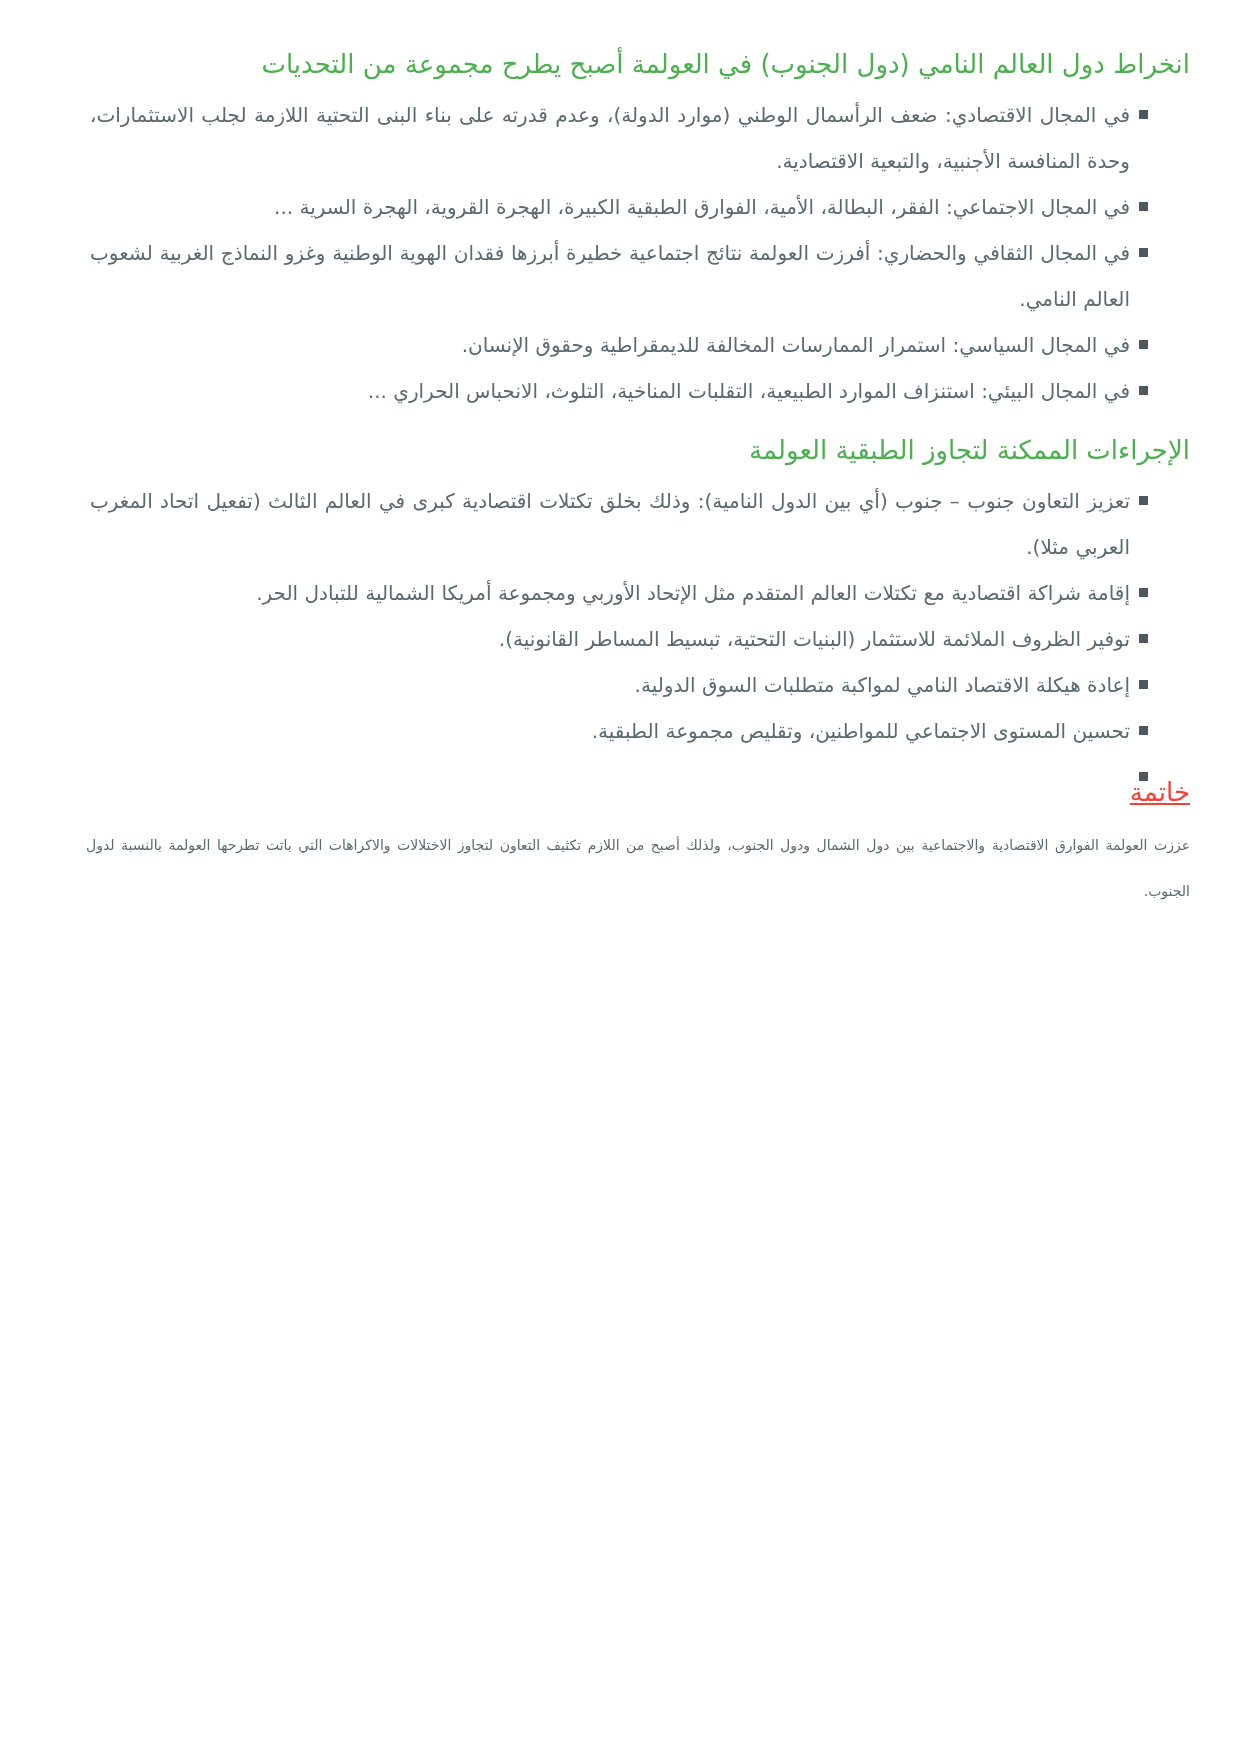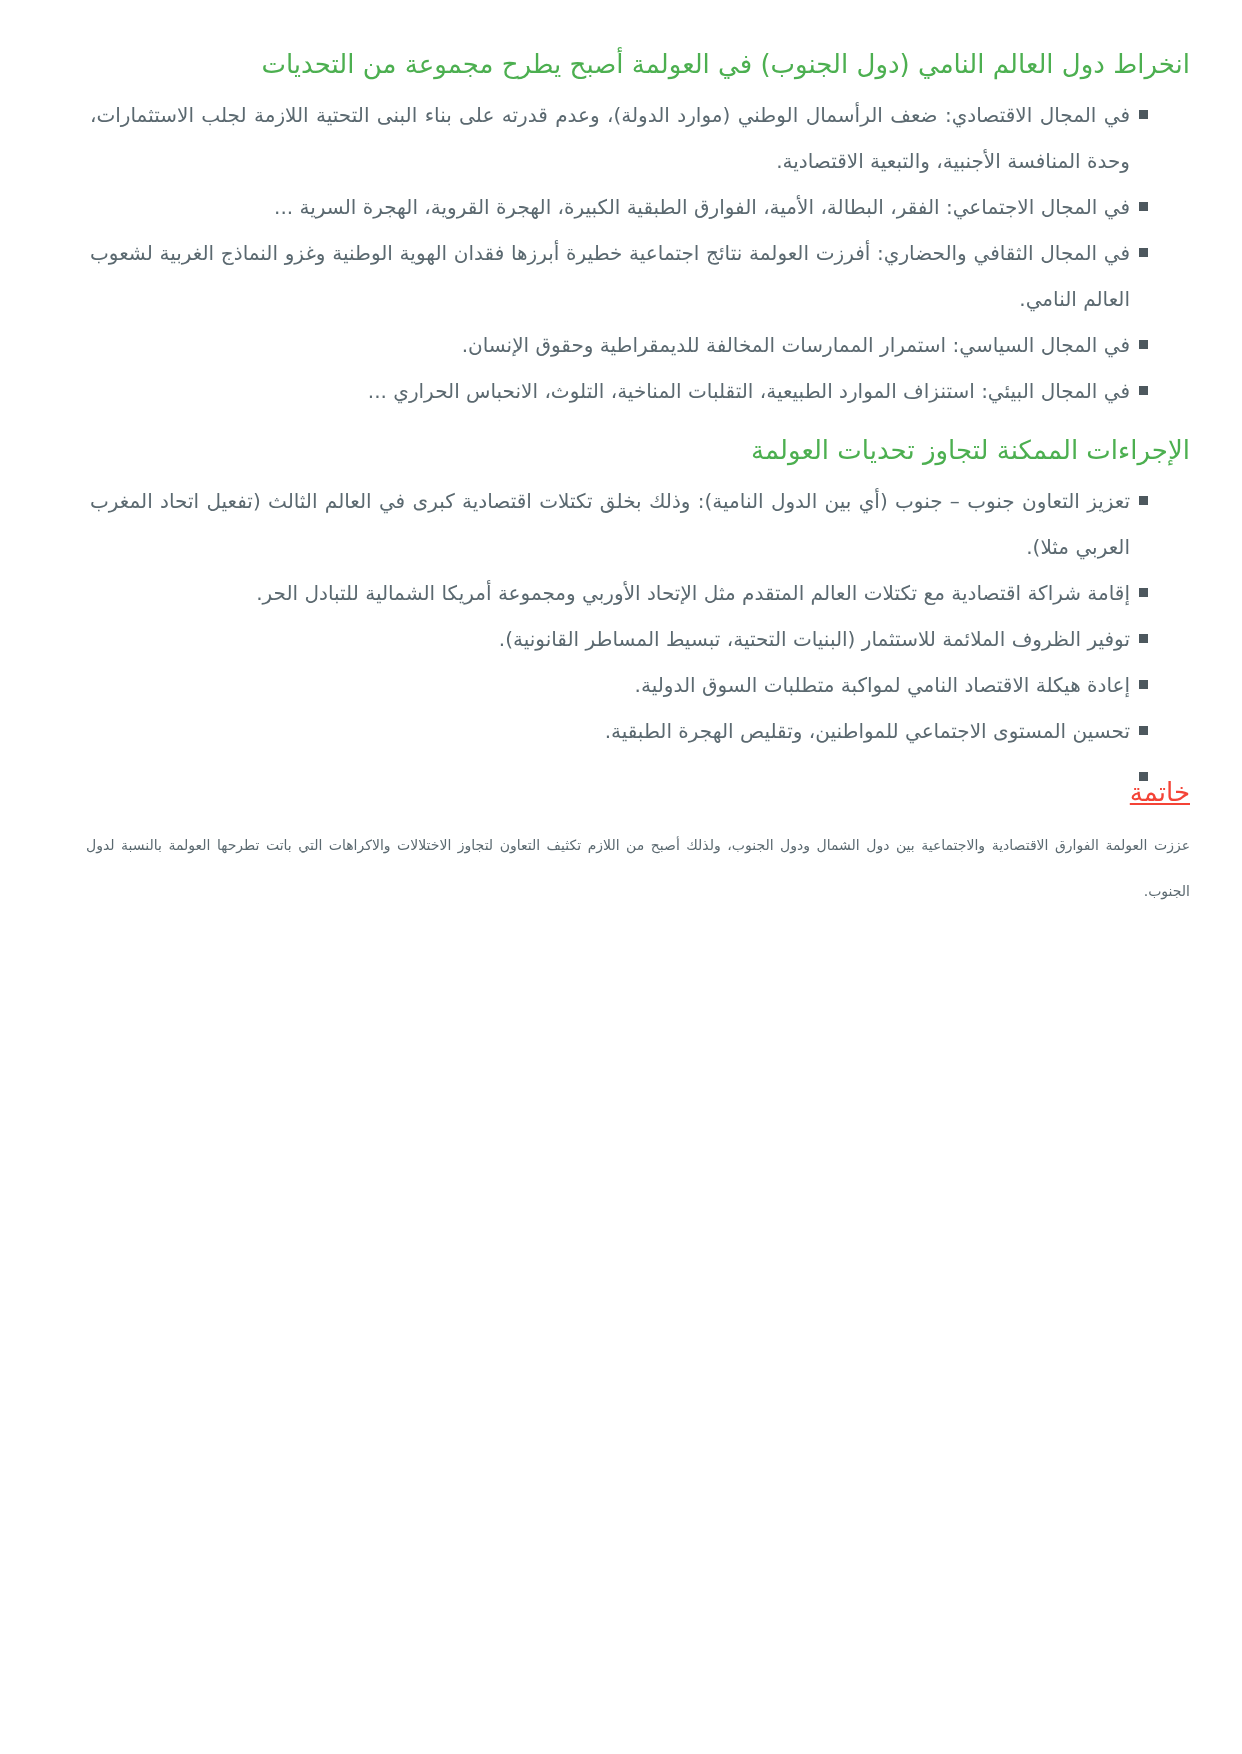--- a/index.html
+++ b/index.html
@@ -72,27 +72,27 @@
     <ul class="list">
       <li><span class="sq"></span><span>في المجال الاقتصادي: ضعف الرأسمال الوطني (موارد الدولة)، وعدم قدرته على بناء البنى التحتية اللازمة لجلب الاستثمارات، وحدة المنافسة الأجنبية، والتبعية الاقتصادية.</span></li>
       <li><span class="sq"></span><span>في المجال الاجتماعي: الفقر، البطالة، الأمية، الفوارق الطبقية الكبيرة، الهجرة القروية، الهجرة السرية ...</span></li>
       <li><span class="sq"></span><span>في المجال الثقافي والحضاري: أفرزت العولمة نتائج اجتماعية خطيرة أبرزها فقدان الهوية الوطنية وغزو النماذج الغربية لشعوب العالم النامي.</span></li>
       <li><span class="sq"></span><span>في المجال السياسي: استمرار الممارسات المخالفة للديمقراطية وحقوق الإنسان.</span></li>
       <li><span class="sq"></span><span>في المجال البيئي: استنزاف الموارد الطبيعية، التقلبات المناخية، التلوث، الانحباس الحراري ...</span></li>
     </ul>
   </section>
 
   <section>
-    <h2 class="heading green">الإجراءات الممكنة لتجاوز تحديات العولمة</h2>
+    <h2 class="heading green">الإجراءات الممكنة لتجاوز الطبقية العولمة</h2>
     <ul class="list">
       <li><span class="sq"></span><span>تعزيز التعاون جنوب – جنوب (أي بين الدول النامية): وذلك بخلق تكتلات اقتصادية كبرى في العالم الثالث (تفعيل اتحاد المغرب العربي مثلا).</span></li>
       <li><span class="sq"></span><span>إقامة شراكة اقتصادية مع تكتلات العالم المتقدم مثل الإتحاد الأوربي ومجموعة أمريكا الشمالية للتبادل الحر.</span></li>
       <li><span class="sq"></span><span>توفير الظروف الملائمة للاستثمار (البنيات التحتية، تبسيط المساطر القانونية).</span></li>
       <li><span class="sq"></span><span>إعادة هيكلة الاقتصاد النامي لمواكبة متطلبات السوق الدولية.</span></li>
-      <li><span class="sq"></span><span>تحسين المستوى الاجتماعي للمواطنين، وتقليص الهجرة الطبقية.</span></li>
+      <li><span class="sq"></span><span>تحسين المستوى الاجتماعي للمواطنين، وتقليص مجموعة الطبقية.</span></li>
       <li><span class="sq"></span></li>
     </ul>
   </section>
 
   <section>
     <h2 class="heading red">خاتمة</h2>
     <p class="body-par">عززت العولمة الفوارق الاقتصادية والاجتماعية بين دول الشمال ودول الجنوب، ولذلك أصبح من اللازم تكثيف التعاون لتجاوز الاختلالات والاكراهات التي باتت تطرحها العولمة بالنسبة لدول الجنوب.</p>
   </section>
 
 </div>

